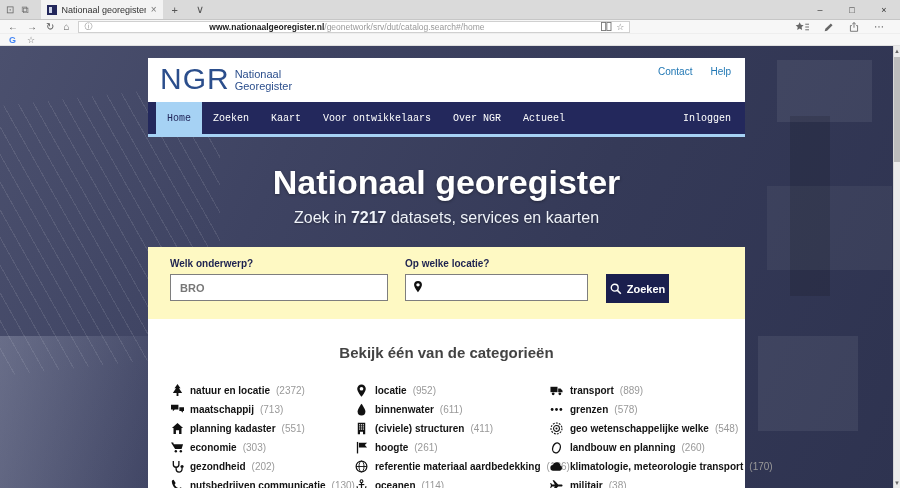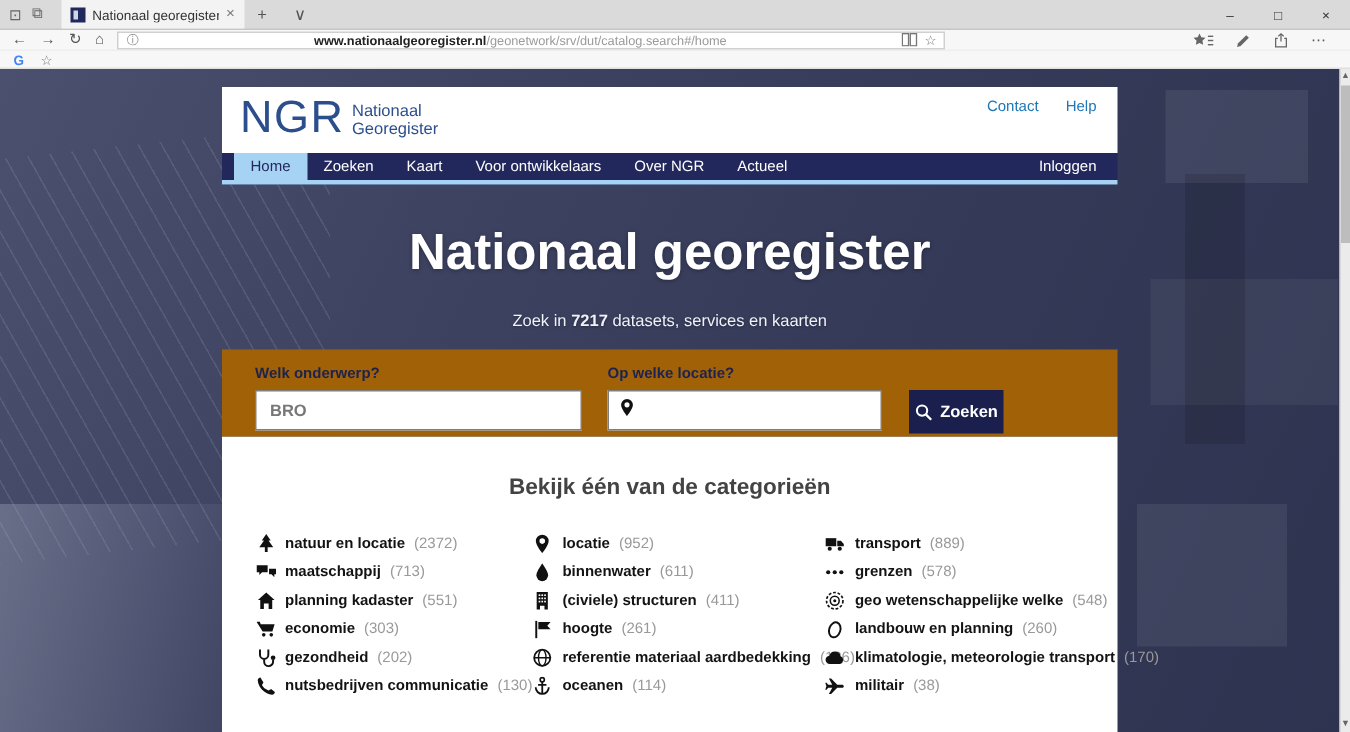--- a/index.html
+++ b/index.html
@@ -83,32 +83,32 @@
     display:flex; flex-direction:column;
   }
   .site-header { height:44px; background:#fff; position:relative; flex:0 0 auto; }
   .logo { position:absolute; left:12px; top:4px; display:flex; gap:5px; color:#2b4e8c; }
   .logo-acronym { font-size:30px; line-height:34px; letter-spacing:1px; }
   .logo-name { font-size:11px; line-height:12px; margin-top:6px; }
   .header-links { position:absolute; right:14px; top:8px; display:flex; gap:18px; font-size:10px; }
   .header-link { color:#2077b4; text-decoration:none; }
 
   .site-nav {
-    height:21px; background:#23285c; border-bottom:3px solid #a6d2f4;
-    display:flex; align-items:stretch; padding-left:8px; font-size:10px; flex:0 0 auto;
+    height:35px; background:#23285c; border-bottom:3px solid #a6d2f4;
+    display:flex; align-items:stretch; padding-left:8px; font-size:10px; flex:0 0 auto;font-family:Liberation Mono, monospace;
   }
   .nav-item { display:flex; align-items:center; padding:0 11px; color:#fff; cursor:default; }
   .nav-item.active { background:#a6d2f4; color:#23285c; }
   .nav-login { margin-left:auto; display:flex; align-items:center; padding:0 14px; color:#fff; }
 
   .hero { height:110px; text-align:center; color:#fff; flex:0 0 auto; }
   .hero-title { font-size:34px; font-weight:bold; padding-top:26px; text-shadow:0 1px 3px rgba(0,0,0,.35); }
-  .hero-sub { font-size:11px; margin-top:20px; color:#eef2f9; text-shadow:0 1px 2px rgba(0,0,0,.35); }
-
-  .search-panel { height:58px; background:#a16207; position:relative; flex:0 0 auto; }
+  .hero-sub { font-size:16px; margin-top:7px; color:#eef2f9; text-shadow:0 1px 2px rgba(0,0,0,.35); }
+
+  .search-panel { height:72px; background:#fef9c3; position:relative; flex:0 0 auto; }
   .sp-label { position:absolute; font-size:10px; font-weight:bold; color:#1d2250; }
   .sp-label.topic { left:22px; top:11px; }
   .sp-label.loc   { left:257px; top:11px; }
   .sp-input {
     position:absolute; top:27px; height:27px; background:#fff; border:1px solid #7e7e7e;
     font-size:11px; font-family:inherit;
   }
   #topic-input { left:22px; width:218px; padding:0 9px; color:#777;font-weight:bold; }
   .loc-wrap {
     position:absolute; left:257px; top:27px; width:183px; height:27px; background:#fff;

